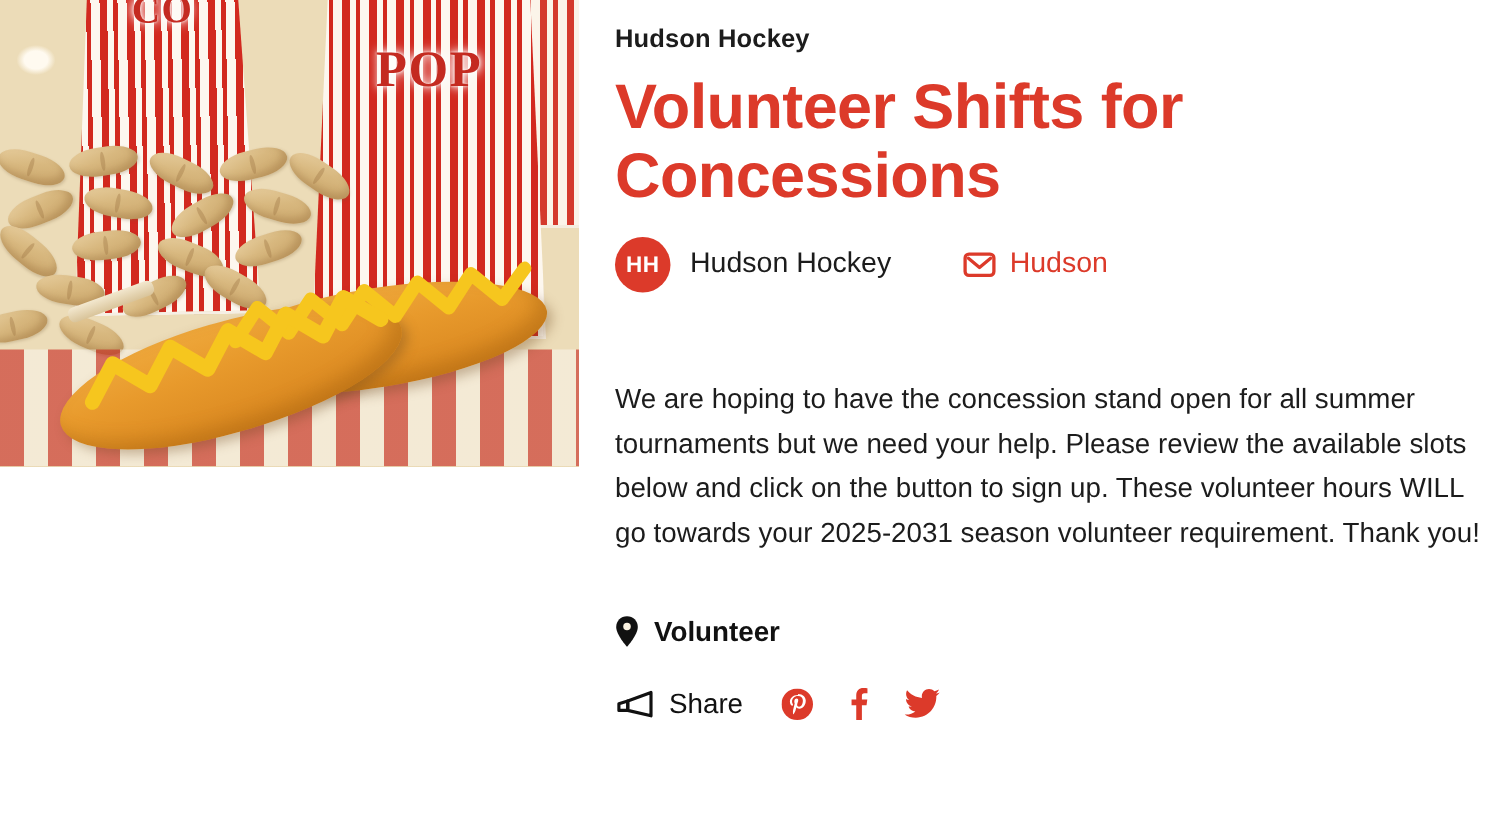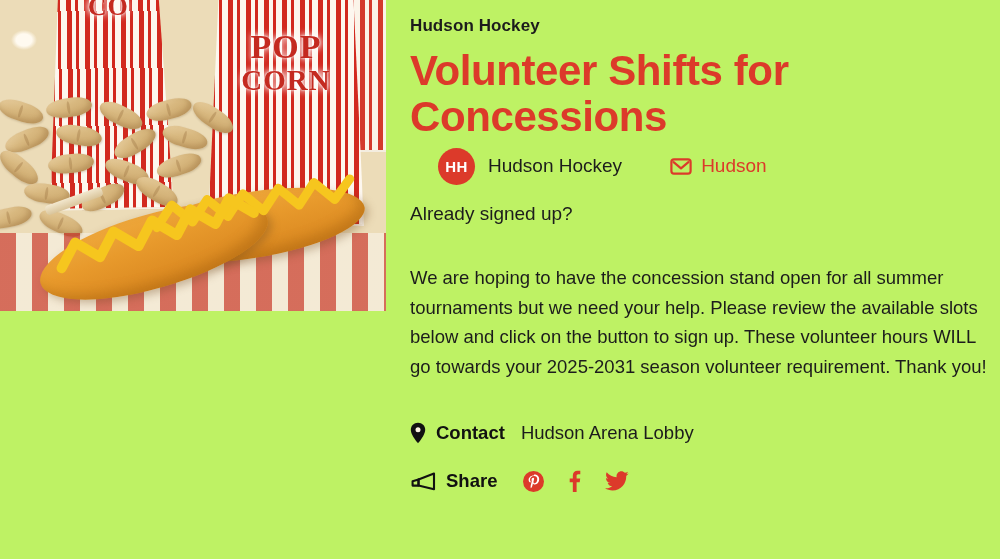--- a/index.html
+++ b/index.html
@@ -10,21 +10,21 @@
     width: 1000px;
     height: 559px;
     background: #FBF3E1;
     font-family: "Liberation Sans", sans-serif;
     overflow: hidden;
   }
   .page {
     position: relative;
     width: 1000px;
     height: 559px;
-    background: #bef264;
+    background: #ffffff;
     display: flex;
     align-items: flex-start;
   }
 
   
   .hero-wrap {
     width: 386px;
     height: 311px;
     flex: 0 0 386px;
     position: relative;
@@ -180,41 +180,40 @@
     color: #1c1c1c;
     letter-spacing: .1px;
     margin: 4px 0 12px 0;
   }
   .headline {
     font-size: 42px;
     line-height: 1.09;
     font-weight: bold;
     color: #DC3A2A;
     letter-spacing: -.4px;
-    margin: 0 0 8px 0;
+    margin: 0 0 18px 0;
     max-width: 420px;
   }
   .org-row {
     display: flex;
     align-items: center;
     margin: 0 0 10px 0;
   }
   .avatar {
     width: 37px; height: 37px;
     border-radius: 50%;
     background: #DC3A2A;
     color: #fff;
     font-size: 15px;
     font-weight: bold;
     display: flex;
     align-items: center;
     justify-content: center;
     letter-spacing: .3px;
     flex: 0 0 37px;
-    margin-left: 28px;
   }
   .org-name {
     margin-left: 13px;
     font-size: 19px;
     color: #1c1c1c;
   }
   .contact-link {
     display: inline-flex;
     align-items: center;
     margin-left: 48px;
@@ -270,21 +269,21 @@
     color: #1c1c1c;
     margin-left: 16px;
   }
   .share-row {
     display: flex;
     align-items: center;
     margin: 26px 0 0 0;
   }
   .share-label {
     font-size: 18.5px;
-    font-weight: bold;
+    font-weight: normal;
     color: #111;
     margin-left: 10px;
   }
   .social {
     display: inline-flex;
     align-items: center;
     margin-left: 26px;
     cursor: pointer;
   }
   .social + .social { margin-left: 24px; }
@@ -298,21 +297,20 @@
   <div class="hero-wrap">
     <div class="hero-photo">
       <div class="kernels"></div>
 
       <div class="box box-far"></div>
       <div class="box box-left">
         <div class="box-label lbl1">CO</div>
       </div>
       <div class="box box-right">
         <div class="box-label lbl1">POP</div>
-        <div class="box-label lbl2">CORN</div>
       </div>
 
       <div class="peanuts">
         <div class="peanut" style="left:4px;  top:6px;   transform:rotate(18deg);"></div>
         <div class="peanut" style="left:52px; top:2px;   transform:rotate(-8deg);"></div>
         <div class="peanut" style="left:104px;top:10px;  transform:rotate(26deg);"></div>
         <div class="peanut" style="left:152px;top:4px;   transform:rotate(-14deg);"></div>
         <div class="peanut" style="left:196px;top:12px;  transform:rotate(34deg);"></div>
         <div class="peanut" style="left:10px; top:34px;  transform:rotate(-22deg);"></div>
         <div class="peanut" style="left:62px; top:30px;  transform:rotate(10deg);"></div>
@@ -362,34 +360,32 @@
           <svg width="22" height="17" viewBox="0 0 22 17">
             <rect x="1.4" y="1.4" width="19.2" height="14.2" rx="2.6" ry="2.6" fill="none" stroke="#DC3A2A" stroke-width="2.2"></rect>
             <polyline points="3.6,4.2 11,10.4 18.4,4.2" fill="none" stroke="#DC3A2A" stroke-width="2.2" stroke-linecap="round" stroke-linejoin="round"></polyline>
           </svg>
         </span>
         <span>Hudson</span>
       </a>
     </div>
 
     <div class="signed-row">
-      <span class="signed-label">Already signed up?</span>
     </div>
 
     <p class="description">We are hoping to have the concession stand open for all summer tournaments but we need your help. Please review the available slots below and click on the button to sign up. These volunteer hours WILL go towards your 2025-2031 season volunteer requirement. Thank you!</p>
 
     <div class="location-row">
       <span>
         <svg width="16" height="22" viewBox="0 0 16 22">
           <path d="M8 0.8 C3.9 0.8 0.8 3.9 0.8 8 C0.8 13.3 8 21.2 8 21.2 C8 21.2 15.2 13.3 15.2 8 C15.2 3.9 12.1 0.8 8 0.8 Z" fill="#111111"></path>
           <circle cx="8" cy="7.7" r="2.5" fill="#FBF3E1"></circle>
         </svg>
       </span>
-      <span class="loc-label">Contact</span>
-      <span class="loc-value">Hudson Arena Lobby</span>
+      <span class="loc-label">Volunteer</span>
     </div>
 
     <div class="share-row">
       <span>
         <svg width="26" height="20" viewBox="0 0 26 20">
           <path d="M24 2.6 L8.5 8.4 L8.5 14.6 L24 18.2 Z" fill="none" stroke="#111111" stroke-width="2.1" stroke-linejoin="round"></path>
           <path d="M8.5 8.4 L2.6 10.2 L2.6 14.6 L8.5 14.6 Z" fill="none" stroke="#111111" stroke-width="2.1" stroke-linejoin="round"></path>
         </svg>
       </span>
       <span class="share-label">Share</span>

